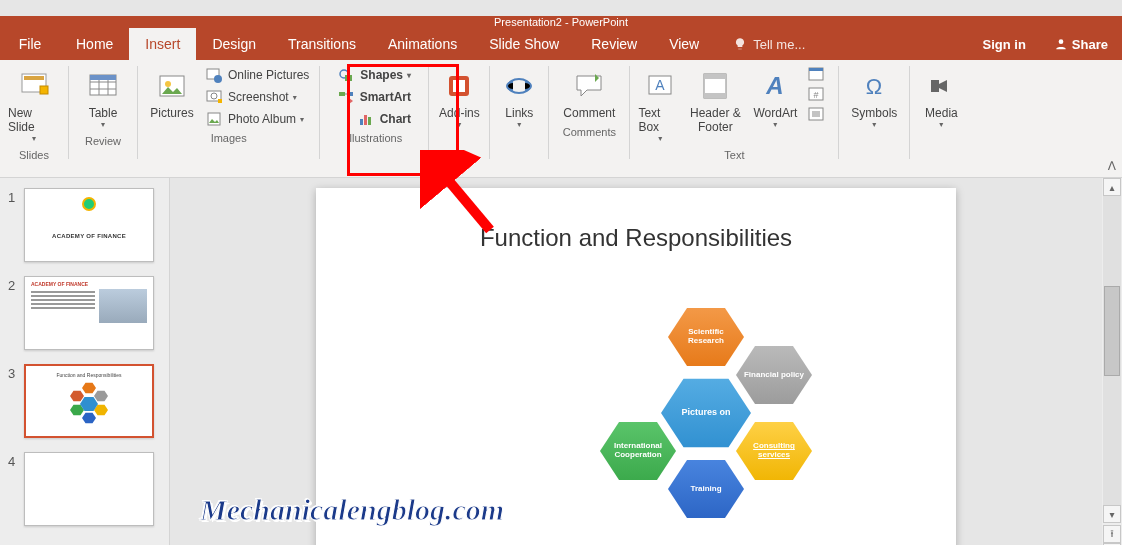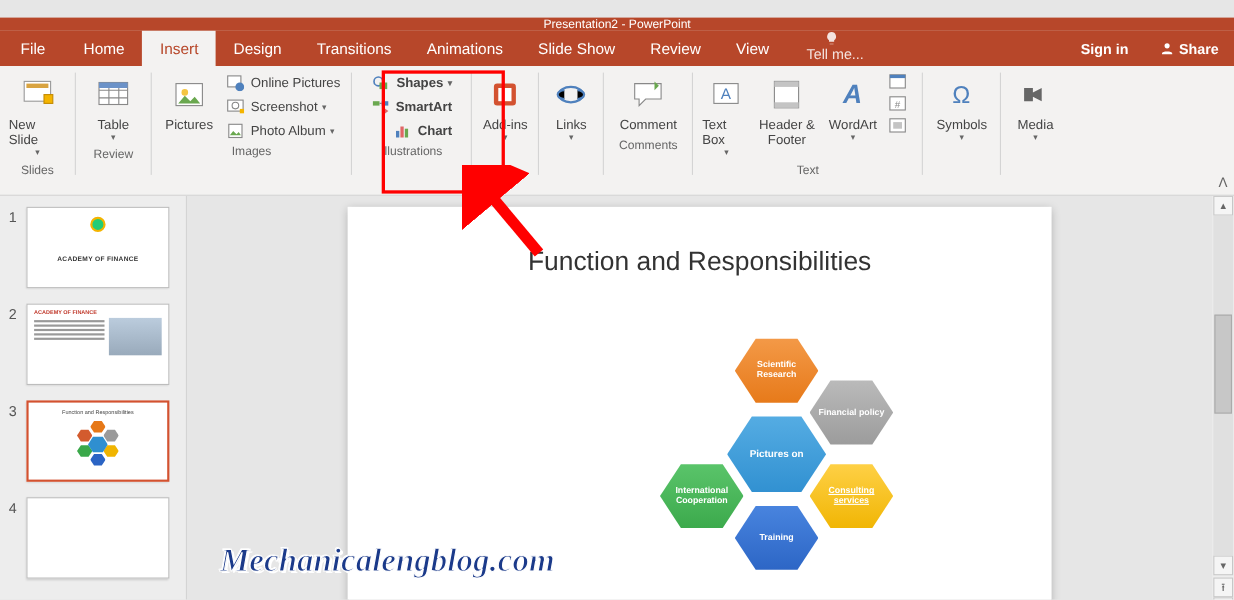--- a/index.html
+++ b/index.html
@@ -6,21 +6,21 @@
   body { width: 1122px; height: 545px; background: #e6e6e6; overflow: hidden; position: relative; }
 
   
   .titlebar { height: 12px; background: #b7472a; display: flex; align-items: center; justify-content: center; color: #fff; font-size: 11px; margin-top: 16px; }
 
   
   .tabrow { height: 32px; background: #b7472a; display: flex; align-items: stretch; color: #fff; font-size: 14px; }
   .filetab { width: 60px; display: flex; align-items: center; justify-content: center; cursor: pointer; }
   .tab { padding: 0 16px; display: flex; align-items: center; cursor: pointer; }
   .tab.active { background: #f3f2f1; color: #b7472a; }
-  .tellme { display: flex; align-items: center; margin-left: 18px; opacity: 0.85; font-size: 13px; flex-direction: column; }
+  .tellme { display: flex; align-items: center; margin-left: 18px; opacity: 0.85; font-size: 13px; }
   .tellme svg { margin-right: 6px; }
   .spacer { flex: 1; }
   .acct { padding: 0 14px; display: flex; align-items: center; font-size: 13px; font-weight: bold; }
   .acct svg { margin-right: 4px; }
 
   
   .ribbon { height: 118px; background: #f3f2f1; border-bottom: 1px solid #d4d4d4; display: flex; position: relative; }
   .group { display: flex; flex-direction: column; align-items: center; padding: 4px 6px 2px; position: relative; }
   .group-title { font-size: 11px; color: #666; padding: 2px 0 1px; text-align: center; }
   .sep { width: 1px; background: #d4d4d4; margin: 6px 0 18px; }

